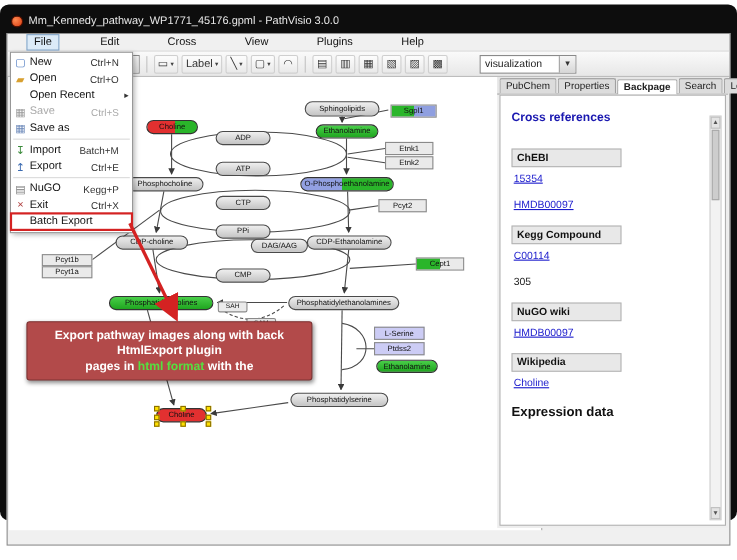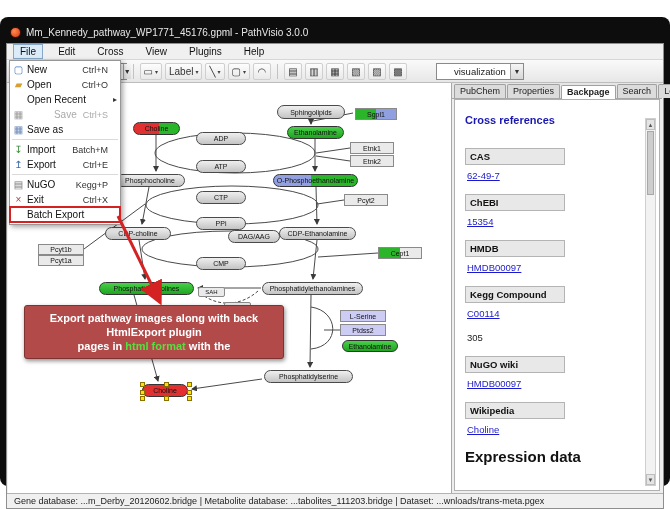--- a/index.html
+++ b/index.html
@@ -1,46 +1,46 @@
 <!DOCTYPE html>
 <html><head>
 <meta charset="utf-8">
 <style>
   html,body{margin:0;padding:0;}
   body{
     width:670px;height:509px;position:relative;overflow:hidden;
     background:#ffffff;font-family:"Liberation Sans",sans-serif;
     -webkit-font-smoothing:antialiased;
   }
-  .frame{position:absolute;left:0;top:17px;width:670px;height:469px;background:#0d0d0d;border-radius:8px;}
+  .frame{position:absolute;left:0;top:4px;width:670px;height:469px;background:#0d0d0d;border-radius:8px;}
   .titlebar{position:absolute;left:10px;top:7px;right:10px;height:17px;display:flex;align-items:center;gap:5px;}
   .title-icon{width:9px;height:9px;border-radius:50%;background:radial-gradient(circle at 35% 35%,#ff8a50,#d83a10);border:1px solid #501000;}
   .title-text{color:#e8e8e8;font-size:10px;white-space:nowrap;overflow:hidden;}
   .window-body{position:absolute;left:6px;top:26px;width:658px;height:466px;background:#f0f0f0;border:1px solid #8f8f8f;box-sizing:border-box;}
 
   
   .menubar{height:15px;display:flex;align-items:center;background:#f0f0f0;border-bottom:1px solid #d6d6d6;font-size:10px;color:#111;padding-left:2px;}
-  .menu{padding:1px 6px;margin:0 4px;border:1px solid transparent;}
+  .menu{padding:1px 6px;margin:0 15px;border:1px solid transparent;}
   .menu.open{background:#dcebf8;border:1px solid #86a7c8;}
 
   
   .toolbar{height:22px;display:flex;align-items:center;gap:3px;padding:0 5px;background:linear-gradient(#fafafa,#e7e7e7);border-bottom:1px solid #bdbdbd;font-size:9px;color:#222;}
   .tb-sep{width:1px;height:15px;background:#c2c2c2;margin:0 3px;}
   .tb-btn{height:17px;min-width:18px;padding:0 3px;display:flex;align-items:center;justify-content:center;font-size:10px;color:#333;border:1px solid #cfcfcf;border-radius:2px;background:linear-gradient(#fdfdfd,#e9e9e9);box-sizing:border-box;}
   .tb-dd{font-size:6px;margin-left:2px;color:#444;}
   .tb-label{margin:0 3px 0 2px;}
-  .combo{display:flex;align-items:center;height:17px;background:#fff;border:1px solid #8a8a8a;font-size:9.5px;box-sizing:border-box;padding-left:13px;}
+  .combo{display:flex;align-items:center;height:17px;background:#fff;border:1px solid #8a8a8a;font-size:9.5px;box-sizing:border-box;}
   .combo .val{padding:0 4px;white-space:nowrap;}
   .combo .arrow-btn{width:14px;align-self:stretch;background:linear-gradient(#f5f5f5,#d7d7d7);border-left:1px solid #a0a0a0;display:flex;align-items:center;justify-content:center;font-size:7px;color:#333;margin-left:auto;}
   .zoom-combo{width:50px;}
   .vis-combo{width:88px;margin-left:26px;}
   .tools-group,.align-group{display:flex;align-items:center;gap:3px;}
 
   
-  .canvas{position:absolute;left:1px;top:39px;width:443px;height:412px;background:#ffffff;border-right:1px solid #a8a8a8;box-sizing:content-box;overflow:hidden;}
+  .canvas{position:absolute;left:1px;top:39px;width:443px;height:412px;background:#ffffff;border-right:1px solid #a8a8a8;box-sizing:content-box;overflow:hidden;padding-left:41px;}
   .sidebar{position:absolute;left:445px;top:39px;right:1px;bottom:15px;background:#eeeeee;}
   .statusbar{position:absolute;left:0;right:0;bottom:0;height:14px;background:#f0f0f0;border-top:1px solid #b3b3b3;display:flex;align-items:center;padding:0 7px;font-size:9px;color:#222;white-space:nowrap;overflow:hidden;}
 
   
   .pnode{position:absolute;display:flex;align-items:center;justify-content:center;font-size:7px;line-height:1;color:#111;box-sizing:border-box;white-space:nowrap;z-index:2;}
   .metabolite{background:linear-gradient(#efefef,#c4c4c4);border:1px solid #4a4a4a;border-radius:8px;}
   .metabolite-colored{border:1px solid #333;border-radius:8px;}
   .gene{background:#eaeaea;border:1px solid #8a8a8a;}
   .small{background:#eaeaea;border:1px solid #8a8a8a;font-size:6px;border-radius:2px;}
   .fill-green{background:linear-gradient(#49cf49,#1fa51f);}
@@ -52,38 +52,38 @@
   .fill-lavender{background:#ccccf5;}
   .handle{position:absolute;width:5px;height:5px;background:#ffe000;border:1px solid #8a7000;box-sizing:border-box;z-index:3;}
 
   
   .annotation{position:absolute;left:16px;top:222px;width:258px;height:52px;background:#b24a4a;border:1px solid #7e3232;border-radius:3px;color:#fff;font-weight:bold;font-size:11px;line-height:1.3;display:flex;flex-direction:column;align-items:center;justify-content:center;text-align:center;box-shadow:1px 2px 4px rgba(0,0,0,.45);z-index:6;}
   .annotation .green{color:#55e040;}
 
   
   .file-menu{position:absolute;left:2px;top:16px;width:110px;background:#fff;border:1px solid #979797;box-shadow:2px 2px 5px rgba(0,0,0,.35);padding:1px 0 2px;z-index:30;}
   .menu-item{display:grid;grid-template-columns:15px 1fr auto 9px;align-items:center;height:15px;padding:0 3px 0 2px;font-size:10px;color:#111;}
-  .menu-item.disabled .mi-label,.menu-item.disabled .mi-short{color:#aaa;text-align:right;}
+  .menu-item.disabled .mi-label,.menu-item.disabled .mi-short{color:#aaa;}
   .menu-item.highlighted{outline:2px solid #d42222;outline-offset:-1px;}
   .mi-icon{width:13px;text-align:center;font-size:10px;}
   .mi-short{font-size:9px;color:#333;padding-left:6px;}
   .mi-sub{font-size:8px;color:#333;text-align:right;}
   .menu-sep{height:0;border-top:1px solid #dadada;margin:2px 2px;}
 
   
   .sidebar-tabs{display:flex;gap:1px;padding:1px 2px 0;height:14px;background:#e6e6e6;border-bottom:1px solid #a8a8a8;}
   .tab{font-size:9px;padding:1px 5px;background:#dcdcdc;border:1px solid #a0a0a0;border-bottom:none;border-radius:2px 2px 0 0;color:#222;}
   .tab.active{background:#fff;font-weight:bold;position:relative;top:1px;}
   .backpage{position:absolute;left:2px;top:16px;right:2px;bottom:2px;background:#fff;border:1px solid #b0b0b0;overflow:hidden;padding:4px 10px 4px 10px;box-sizing:border-box;}
   .bp-heading{color:#1a18b0;font-weight:bold;font-size:11px;margin:10px 0 22px 0;}
   .sec{margin-bottom:13px;}
   .sec-header{width:100px;background:#e8e8e8;border:1px solid #b4b4b4;font-size:9.5px;font-weight:bold;color:#111;padding:2px 4px;box-sizing:border-box;}
   .sec-value{font-size:9.5px;margin:5px 0 0 2px;color:#222;}
   .sec-value.link{color:#1a1acc;text-decoration:underline;cursor:pointer;}
-  .bp-footer{font-weight:bold;font-size:15px;color:#111;margin-top:6px;}
+  .bp-footer{font-weight:bold;font-size:12px;color:#111;margin-top:6px;}
   .sb-track{position:absolute;right:3px;top:18px;bottom:4px;width:11px;background:#f2f2f2;border:1px solid #cfcfcf;box-sizing:border-box;}
   .sb-thumb{position:absolute;left:1px;right:1px;top:12px;height:62px;background:#cdcdcd;border:1px solid #a8a8a8;}
   .sb-arrow{position:absolute;left:0;right:0;height:11px;background:#e4e4e4;border:1px solid #bdbdbd;font-size:6px;color:#555;display:flex;align-items:center;justify-content:center;box-sizing:border-box;}
   .sb-up{top:0;} .sb-down{bottom:0;}
 
   .overlay-arrow{position:absolute;left:0;top:0;pointer-events:none;z-index:50;}
 </style>
 </head>
 <body>
 
@@ -239,29 +239,24 @@
           <div class="tab">PubChem</div>
           <div class="tab">Properties</div>
           <div class="tab active">Backpage</div>
           <div class="tab">Search</div>
           <div class="tab">Legend</div>
         </div>
       <div class="backpage">
         <div class="bp-heading">Cross references</div>
         <div>
             <div class="sec">
-              <div class="sec-header">CAS</div>
-              <div class="sec-value link">62-49-7</div>
-            </div>
-            <div class="sec">
               <div class="sec-header">ChEBI</div>
               <div class="sec-value link">15354</div>
             </div>
             <div class="sec">
-              <div class="sec-header">HMDB</div>
               <div class="sec-value link">HMDB00097</div>
             </div>
             <div class="sec">
               <div class="sec-header">Kegg Compound</div>
               <div class="sec-value link">C00114</div>
             </div>
             <div class="sec">
               <div class="sec-value">305</div>
             </div>
             <div class="sec">
@@ -275,23 +270,20 @@
           </div>
         <div class="bp-footer">Expression data</div>
         <div class="sb-track">
           <div class="sb-arrow sb-up">▲</div>
           <div class="sb-thumb"></div>
           <div class="sb-arrow sb-down">▼</div>
         </div>
       </div>
     </div>
 
-    <div class="statusbar">
-      <span>Gene database: ...m_Derby_20120602.bridge | Metabolite database: ...tabolites_111203.bridge | Dataset: ...wnloads/trans-meta.pgex</span>
-    </div>
 
     <div class="file-menu">
         <div class="menu-item">
           <span class="mi-icon" style="color: rgb(74, 120, 192);">▢</span>
           <span class="mi-label">New</span>
           <span class="mi-short">Ctrl+N</span>
           <span class="mi-sub"></span>
         </div>
         <div class="menu-item">
           <span class="mi-icon" style="color: rgb(216, 160, 48);">▰</span>

